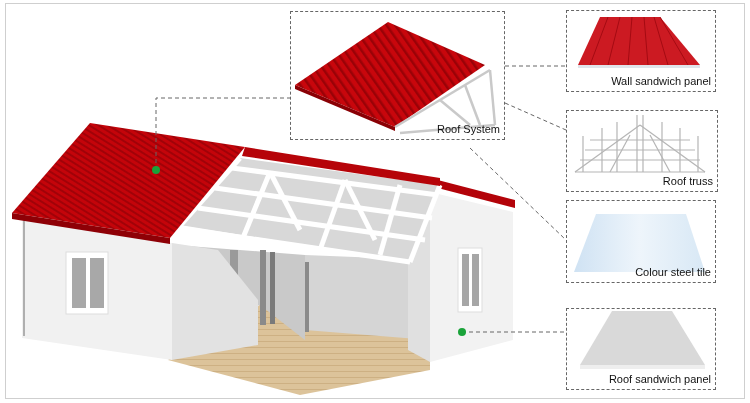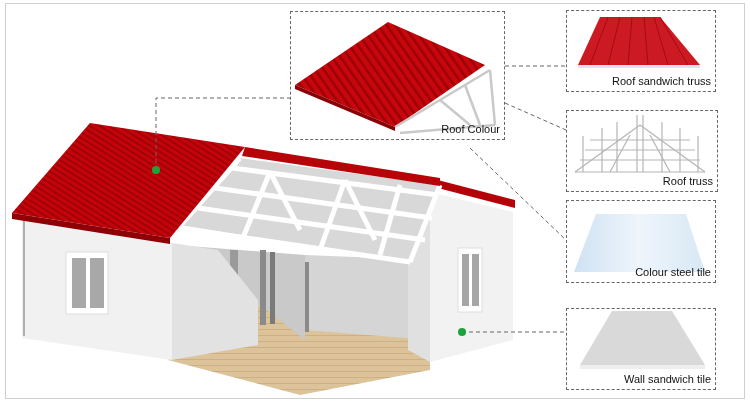--- a/index.html
+++ b/index.html
@@ -145,30 +145,30 @@
   <g stroke="#666" stroke-width="1" stroke-dasharray="4,3" fill="none">
     <polyline points="156,170 156,98 290,98"></polyline>
     <line x1="505" y1="66" x2="566" y2="66"></line>
     <line x1="505" y1="103" x2="566" y2="130"></line>
     <line x1="470" y1="148" x2="566" y2="240"></line>
     <line x1="462" y1="332" x2="566" y2="332"></line>
   </g>
 </svg>
 
 <div class="box" style="left:290px;top:11px;width:215px;height:129px;">
-  <span class="label">Roof Colour</span>
+  <span class="label">Roof System</span>
 </div>
 
 <div class="box" style="left:566px;top:10px;width:150px;height:82px;">
-  <span class="label">Roof sandwich truss</span>
+  <span class="label">Wall sandwich panel</span>
 </div>
 <div class="box" style="left:566px;top:110px;width:152px;height:82px;">
   <span class="label">Roof truss</span>
 </div>
 <div class="box" style="left:566px;top:200px;width:150px;height:83px;">
   <span class="label">Colour steel tile</span>
 </div>
 <div class="box" style="left:566px;top:308px;width:150px;height:82px;">
-  <span class="label">Wall sandwich tile</span>
+  <span class="label">Roof sandwich panel</span>
 </div>
 
 <div class="dot" style="left:152px;top:166px;"></div>
 <div class="dot" style="left:458px;top:328px;"></div>
 
 </body></html>

